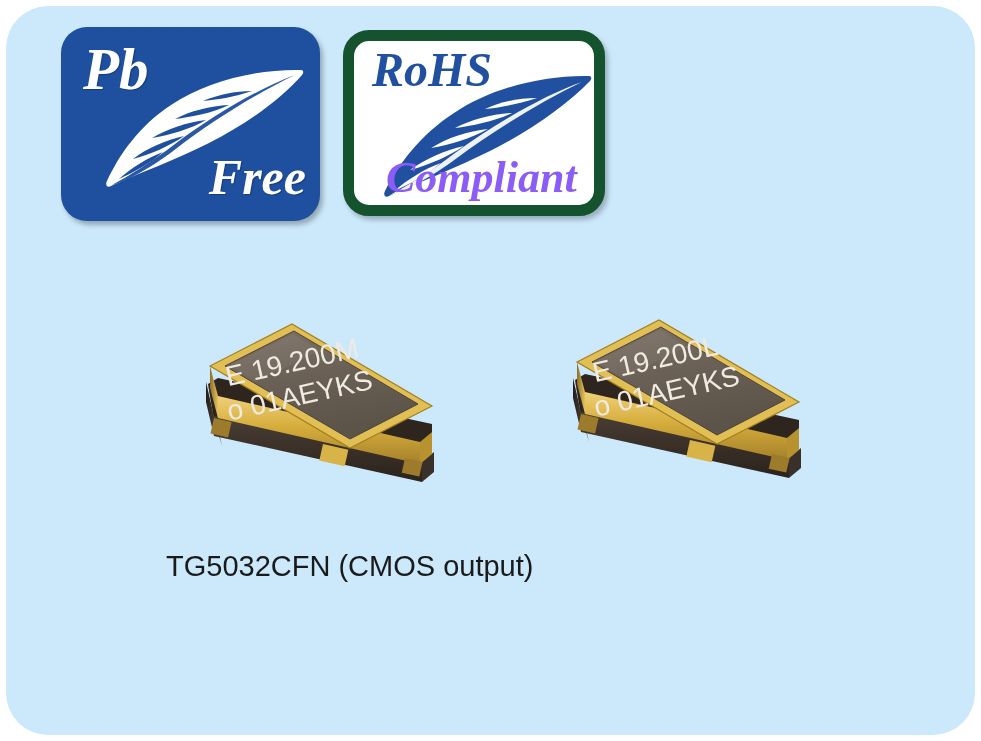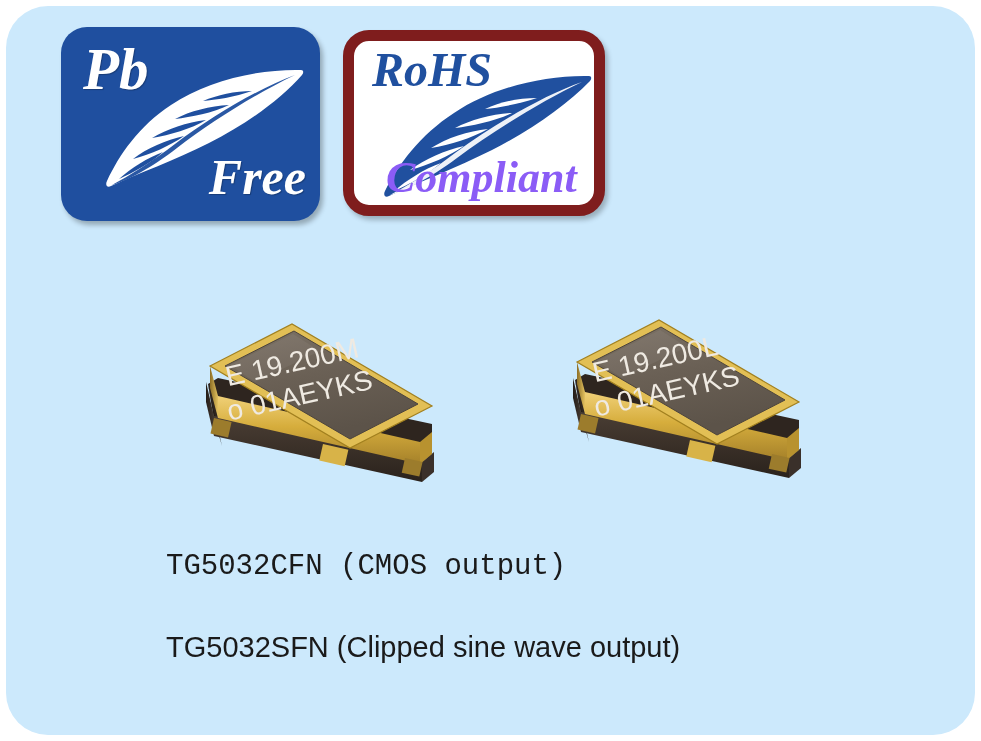--- a/index.html
+++ b/index.html
@@ -77,21 +77,21 @@
   }
 
   
   #rohs {
     position: absolute;
     left: 343px;
     top: 30px;
     width: 262px;
     height: 186px;
     background: #ffffff;
-    border: 11px solid #7f1d1d;
+    border: 11px solid #14532d;
     border-radius: 26px;
     box-sizing: border-box;
     box-shadow: 3px 4px 5px rgba(0,0,0,0.25);
     overflow: hidden;
   }
   #rohs .rohs-text {
     position: absolute;
     left: 18px;
     top: 1px;
     font-family: "Liberation Serif", "DejaVu Serif", serif;
@@ -129,21 +129,21 @@
 
   
   .caption {
     position: absolute;
     left: 166px;
     font-size: 29px;
     color: #1a1a1a;
     white-space: nowrap;
     font-family: "Liberation Sans", sans-serif;
   }
-  #caption-cmos { top: 550px; font-family: Liberation Mono, monospace; }
+  #caption-cmos { top: 550px; }
   #caption-sine { top: 631px; }
 </style>
 </head>
 <body>
 
 <div id="stage">
 
   <div id="panel"></div>
 
   <div id="pbfree">
@@ -313,15 +313,14 @@
       <rect x="205" y="162" width="18" height="15" fill="#9c7c2c" transform="rotate(12.6 205 162)"></rect>
 
       <g transform="rotate(-12.6 120 80)" fill="#efeae2" font-family="Liberation Sans, sans-serif" font-size="28">
         <text class="mk1" x="28" y="70">E 19.200L</text>
         <text class="mk2" x="22" y="104">o 01AEYKS</text>
       </g>
     </svg>
   </div>
 
   <div class="caption" id="caption-cmos">TG5032CFN (CMOS output)</div>
-  <div class="caption" id="caption-sine">TG5032SFN (Clipped sine wave output)</div>
 
 </div>
 
 </body></html>

